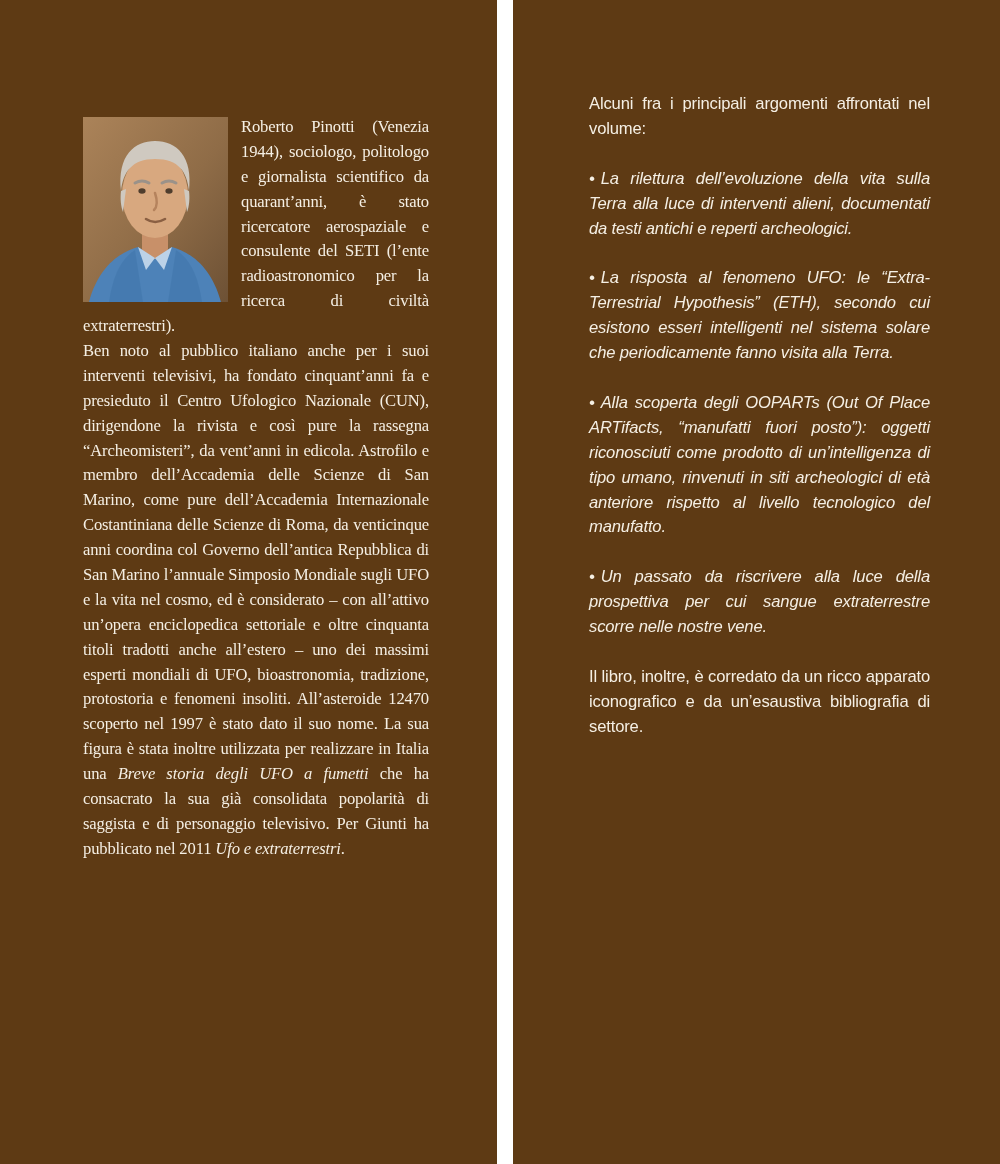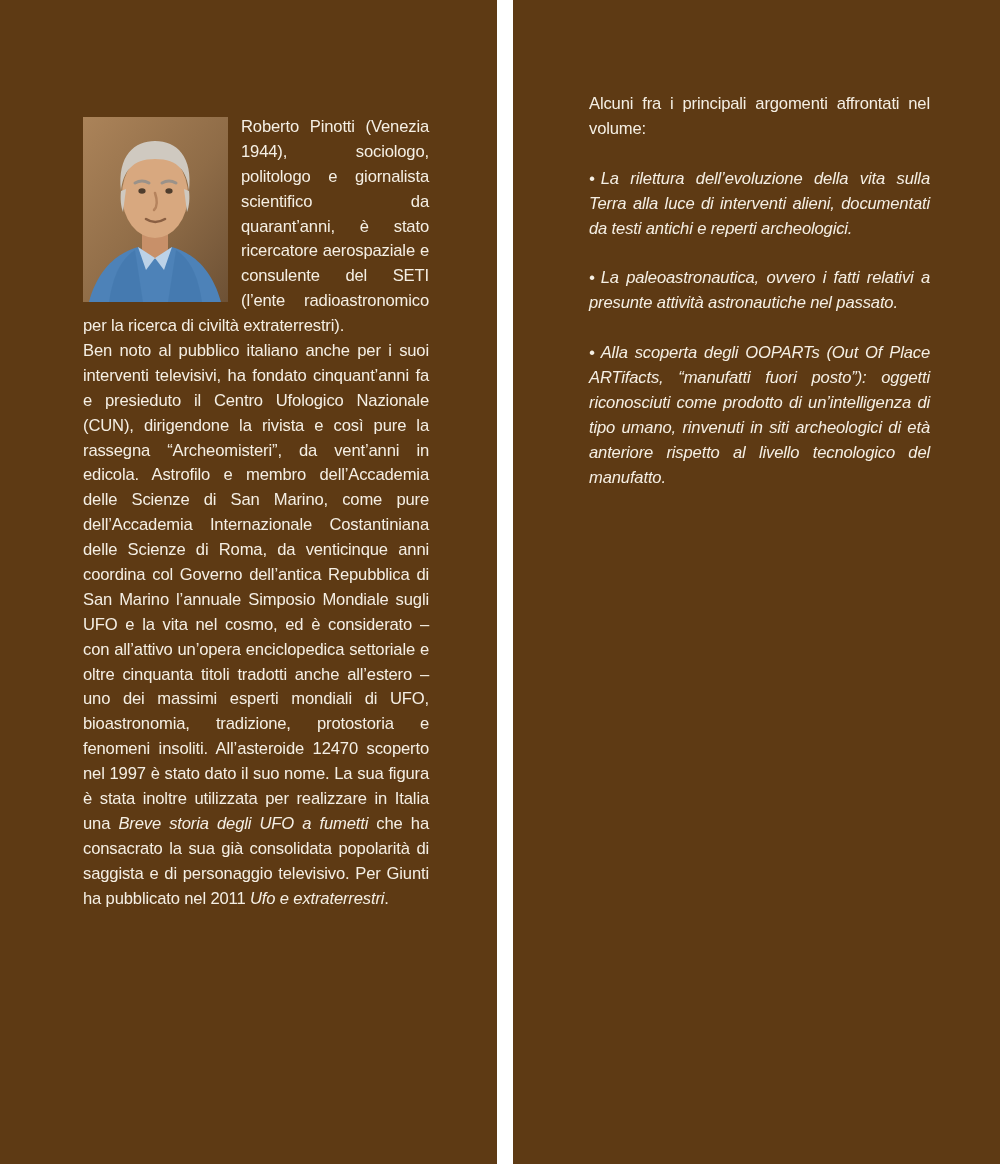--- a/index.html
+++ b/index.html
@@ -13,21 +13,21 @@
     display: flex;
     width: 1000px;
     height: 1164px;
     background: #ffffff;
   }
   .flap {
     background: #5e3a14;
     color: #f5efe4;
     height: 1164px;
   }
-  .flap-left  { width: 497px; padding: 115px 68px 0 83px; }
+  .flap-left  { width: 497px; padding: 115px 68px 0 83px; font-family: Liberation Serif, serif; }
   .flap-gap   { width: 16px; background: #ffffff; }
   .flap-right { width: 487px; padding: 92px 70px 0 76px; }
 
   p, .topic {
     font-size: 16.6px;
     line-height: 1.5;
     text-align: justify;
     letter-spacing: -0.15px;
     hyphens: auto;
     -webkit-hyphens: auto;
@@ -95,22 +95,24 @@
     <p><span>Ben noto al pubblico italiano anche per i suoi interventi televisivi, ha fondato cinquant’anni fa e presieduto il Centro Ufologico Nazionale (CUN), dirigendone la rivista e così pure la rassegna “Archeomisteri”, da vent’anni in edicola. Astrofilo e membro dell’Accademia delle Scienze di San Marino, come pure dell’Accademia Internazionale Costantiniana delle Scienze di Roma, da venticinque anni coordina col Governo dell’antica Repubblica di San Marino l’annuale Simposio Mondiale sugli UFO e la vita nel cosmo, ed è considerato – con all’attivo un’opera enciclopedica settoriale e oltre cinquanta titoli tradotti anche all’estero – uno dei massimi esperti mondiali di UFO, bioastronomia, tradizione, protostoria e fenomeni insoliti. All’asteroide 12470 scoperto nel 1997 è stato dato il suo nome. La sua figura è stata inoltre utilizzata per realizzare in Italia una </span><em>Breve storia degli UFO a fumetti</em><span> che ha consacrato la sua già consolidata popolarità di saggista e di personaggio televisivo. Per Giunti ha pubblicato nel 2011 </span><em>Ufo e extraterrestri</em><span>.</span></p>
   </section>
 
   <div class="flap-gap"></div>
 
   <section class="flap flap-right">
     <p>Alcuni fra i principali argomenti affrontati nel volume:</p>
 
     <p class="topic"><span class="bullet">•</span><span>La rilettura dell’evoluzione della vita sulla Terra alla luce di interventi alieni, documentati da testi antichi e reperti archeologici.</span></p>
 
+    <p class="topic"><span class="bullet">•</span><span>La risposta al fenomeno UFO: le “Extra-Terrestrial Hypothesis” (ETH), secondo cui esistono esseri intelligenti nel sistema solare che periodicamente fanno visita alla Terra.</span></p>
 
 
-    <p class="topic"><span class="bullet">•</span><span>La paleoastronautica, ovvero i fatti relativi a presunte attività astronautiche nel passato.</span></p>
 
     <p class="topic"><span class="bullet">•</span><span>Alla scoperta degli OOPARTs (Out Of Place ARTifacts, “manufatti fuori posto”): oggetti riconosciuti come prodotto di un’intelligenza di tipo umano, rinvenuti in siti archeologici di età anteriore rispetto al livello tecnologico del manufatto.</span></p>
 
+    <p class="topic"><span class="bullet">•</span><span>Un passato da riscrivere alla luce della prospettiva per cui sangue extraterrestre scorre nelle nostre vene.</span></p>
 
+    <p class="closing">Il libro, inoltre, è corredato da un ricco apparato iconografico e da un’esaustiva bibliografia di settore.</p>
   </section>
 
 </div>
 
 </body></html>

